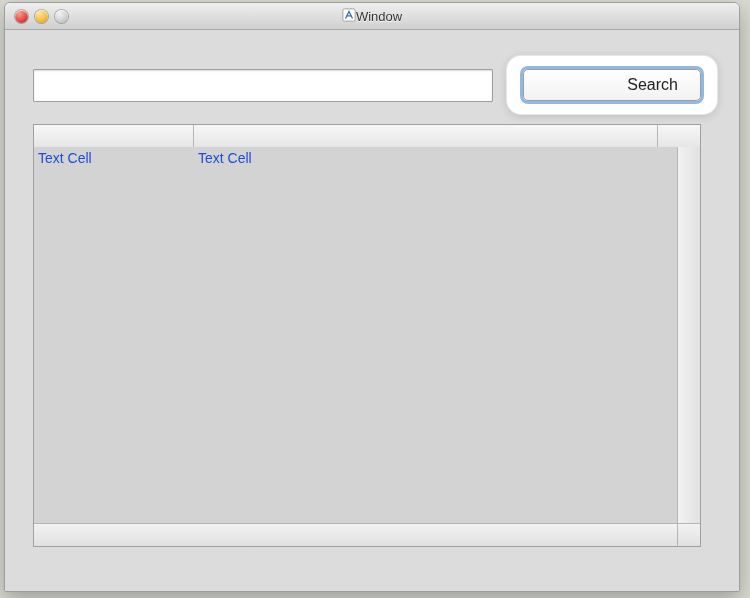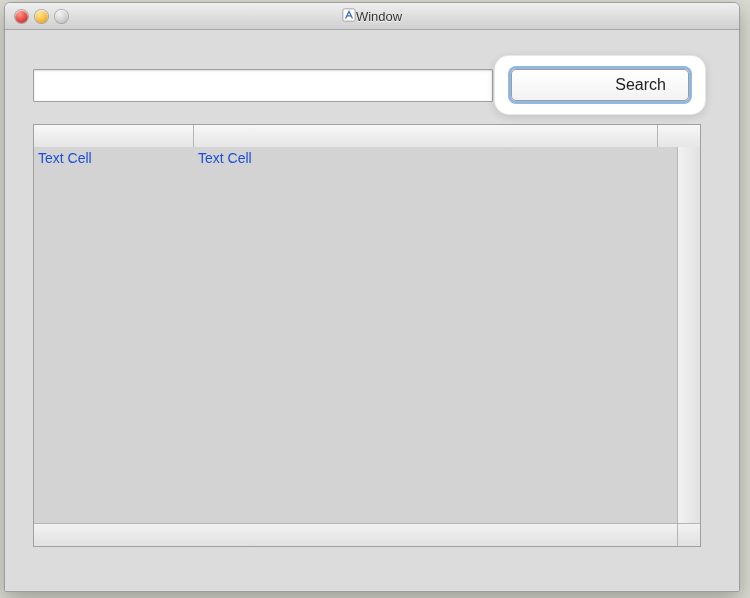--- a/index.html
+++ b/index.html
@@ -60,21 +60,21 @@
   }
   .textfield{
     position:absolute;left:0;top:7px;height:33px;width:460px;
     background:#fff;
     border:1px solid #9f9f9f;
     border-radius:1px;
     box-shadow:inset 0 1px 2px rgba(0,0,0,.15);
     box-sizing:border-box;
   }
   .search-halo{
-    position:absolute;right:16px;top:-6px;width:210px;height:58px;
+    position:absolute;right:4px;top:-6px;width:210px;height:58px;
     background:#fff;border-radius:14px;
     box-shadow:0 0 0 1px #e7e7e7, 0 2px 10px rgba(0,0,0,.15);
     display:flex;align-items:center;justify-content:center;
   }
   .search-btn{
     width:178px;height:32px;
     background:linear-gradient(#ffffff,#f2f2f2);
     border:1px solid #9d9d9d;
     border-radius:5px;
     box-shadow:0 0 0 3px #8fb9e3, inset 0 1px 0 #fff;

